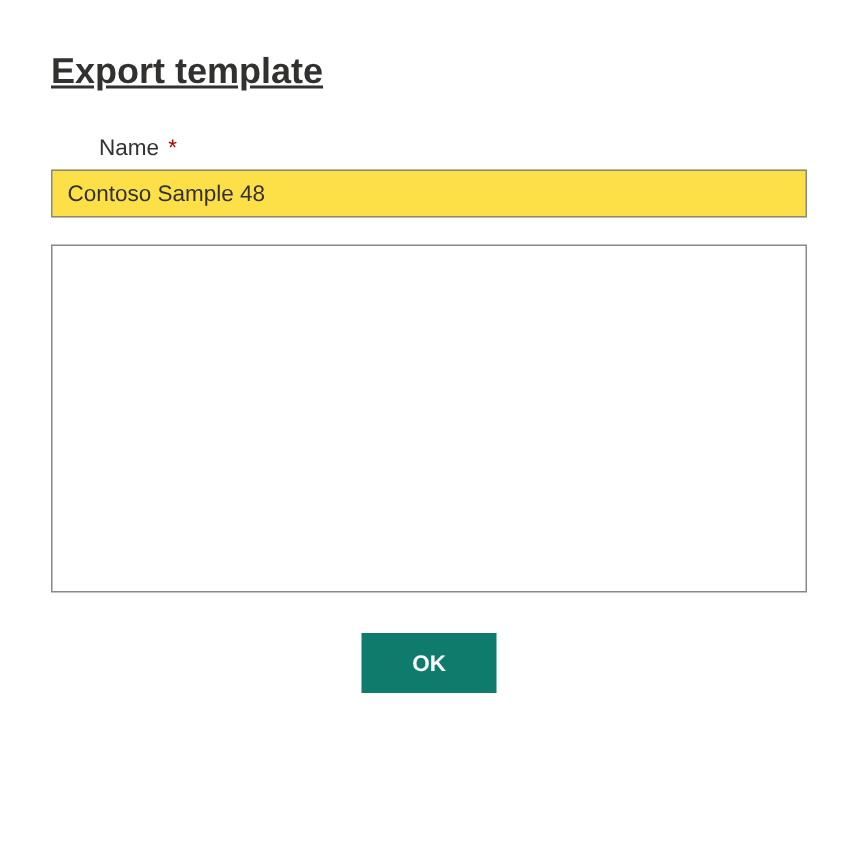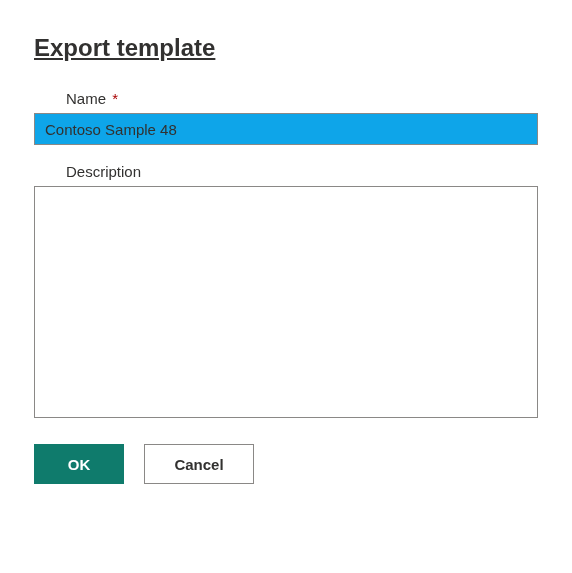--- a/index.html
+++ b/index.html
@@ -37,39 +37,38 @@
       margin-left: 2px;
     }
     .text-input {
       width: 100%;
       height: 32px;
       padding: 4px 10px;
       font-size: 15px;
       font-family: inherit;
       color: #323130;
       border: 1px solid #8a8886;
-      background: #0ea5e9;
+      background: #fde047;
       outline: none;
     }
     .textarea-input {
       width: 100%;
       height: 232px;
       padding: 8px 10px;
       font-size: 15px;
       font-family: inherit;
       color: #323130;
       border: 1px solid #8a8886;
       background: #fff;
       outline: none;
       resize: none;
     }
     .button-row {
       display: flex;
-      justify-content: flex-start;
-      gap: 20px;
+      justify-content: center;
       margin-top: 22px;
     }
     .btn {
       min-width: 90px;
       height: 40px;
       padding: 0 22px;
       font-size: 15px;
       font-family: inherit;
       font-weight: 600;
       border: none;
@@ -93,20 +92,18 @@
 
 <div class="field-group">
   <label class="field-label">
     <span>Name</span>
     <span class="required-asterisk">*</span>
   </label>
   <input type="text" class="text-input" value="Contoso Sample 48" style="">
 </div>
 
 <div class="field-group">
-  <label class="field-label">Description</label>
   <textarea class="textarea-input" style=""></textarea>
 </div>
 
 <div class="button-row">
   <button class="btn btn-primary">OK</button>
-  <button class="btn btn-secondary">Cancel</button>
 </div>
 
 </body></html>

